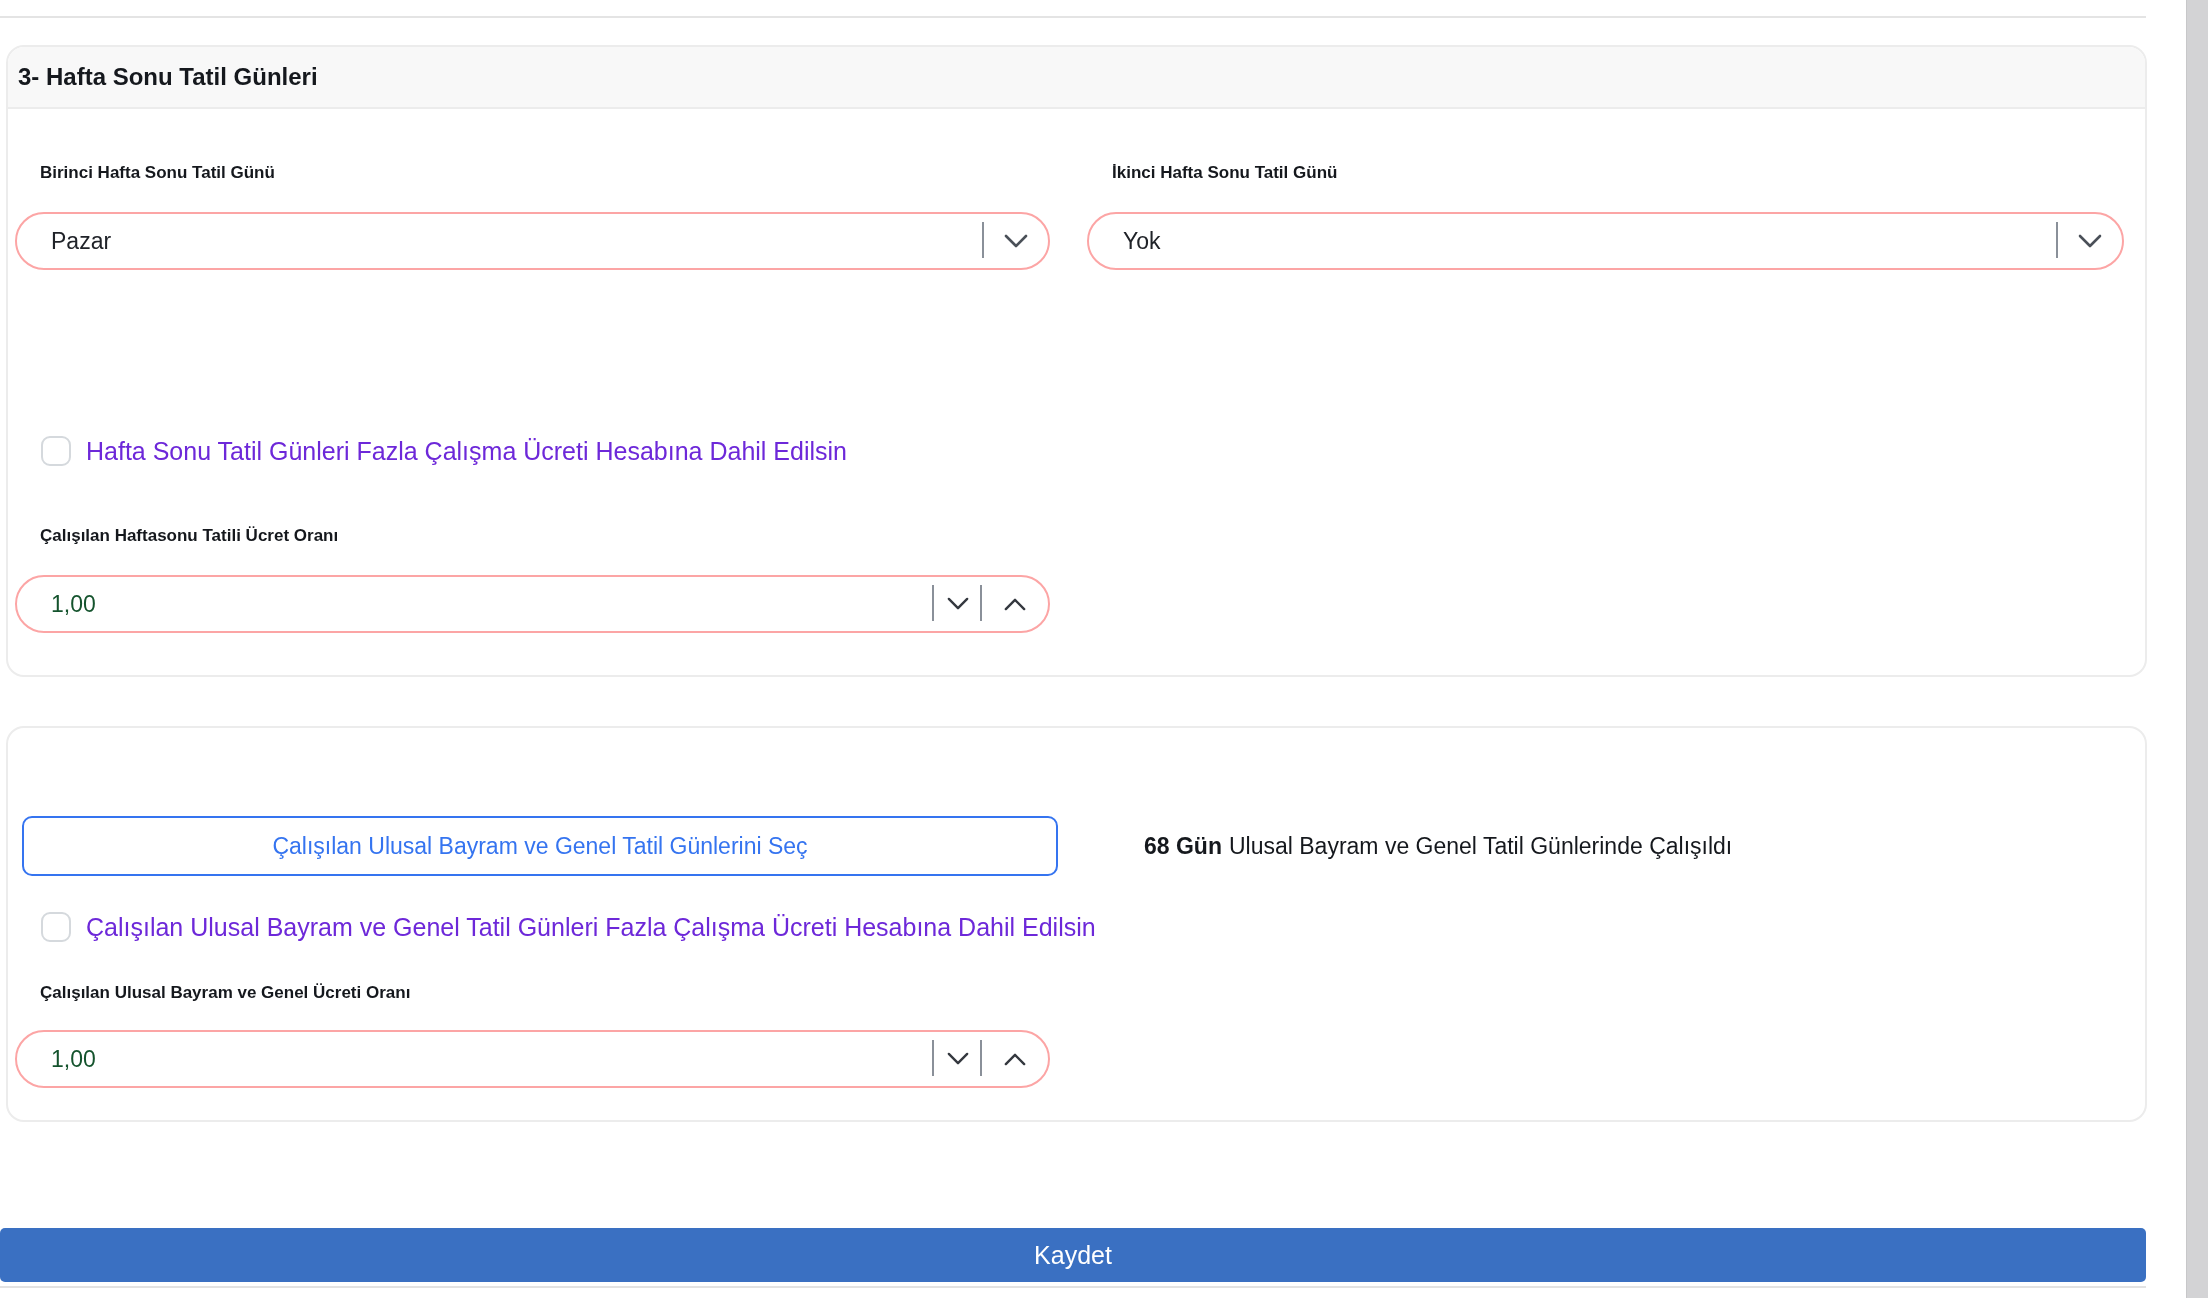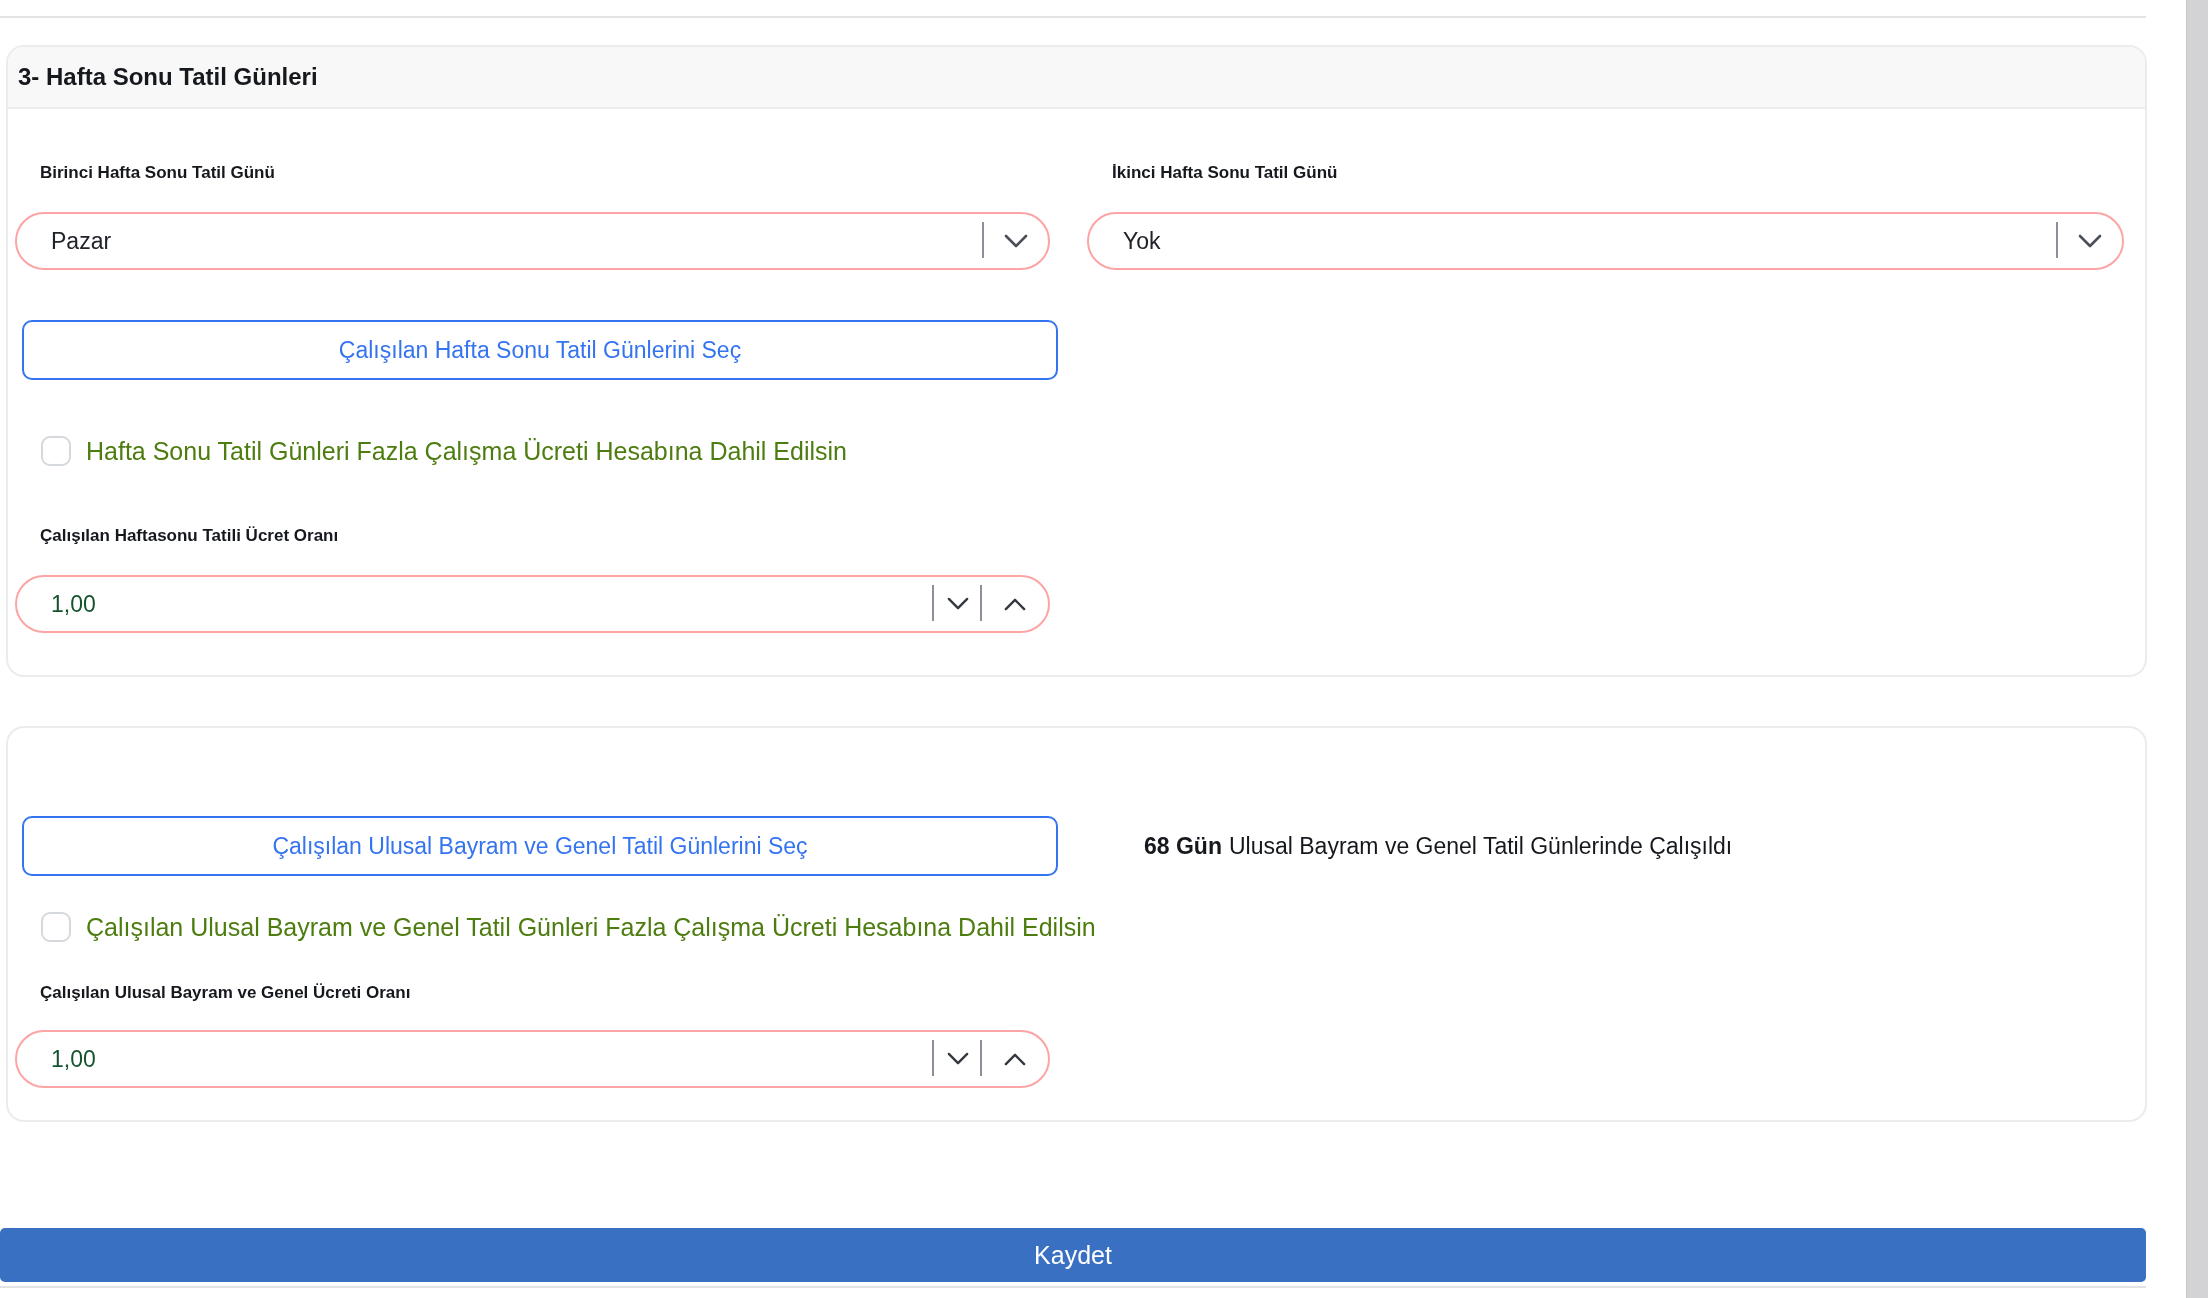--- a/index.html
+++ b/index.html
@@ -40,21 +40,21 @@
     border-radius: 10px; color: #3574f0; font-size: 23px; font-family: "Liberation Sans", sans-serif;
     display: flex; align-items: center; justify-content: center; cursor: pointer; }
 
   .stat { position: absolute; height: 60px; display: flex; align-items: center; gap: 7px;
     font-size: 23px; color: #15181d; }
   .stat b { font-weight: 700; }
 
   .checkbox-row { position: absolute; display: flex; align-items: center; }
   .checkbox-box { width: 30px; height: 30px; border: 2.5px solid #d5d9dd; border-radius: 9px;
     background: #fff; flex: 0 0 auto; }
-  .checkbox-label { margin-left: 15px; font-size: 25px; color: #4d7c0f; }
+  .checkbox-label { margin-left: 15px; font-size: 25px; color: #6d28d9; }
 
   .save-btn { position: absolute; left: 0; top: 1228px; width: 2146px; height: 54px;
     background: #3a70c2; border: none; border-radius: 5px; color: #ffffff; font-size: 25px;
     font-family: "Liberation Sans", sans-serif; display: flex; align-items: center;
     justify-content: center; cursor: pointer; }
 </style>
 </head>
 <body>
 
 <div class="page">
@@ -82,23 +82,20 @@
     <div class="select-pill" style="left:1079px; top:165px; width:1037px;">
       <span class="select-value">Yok</span>
       <span class="pill-divider" style="right:64px;"></span>
       <span class="caret-zone" style="right:0; width:64px;">
         <svg width="24" height="15" viewBox="0 0 24 15">
             <polyline points="2,2 12,12 22,2" fill="none" stroke="#4a5058" stroke-width="2.6" stroke-linecap="round" stroke-linejoin="round"></polyline>
           </svg>
       </span>
     </div>
 
-    <button class="outline-btn" style="left:14px; top:273px; width:1036px;">
-      <span>Çalışılan Hafta Sonu Tatil Günlerini Seç</span>
-    </button>
 
 
     <div class="checkbox-row" style="left:33px; top:389px;">
       <span class="checkbox-box"></span>
       <span class="checkbox-label">Hafta Sonu Tatil Günleri Fazla Çalışma Ücreti Hesabına Dahil Edilsin</span>
     </div>
 
     <span class="field-label" style="left:32px; top:479px;">Çalışılan Haftasonu Tatili Ücret Oranı</span>
 
     <div class="number-pill" style="left:7px; top:528px; width:1035px;">

